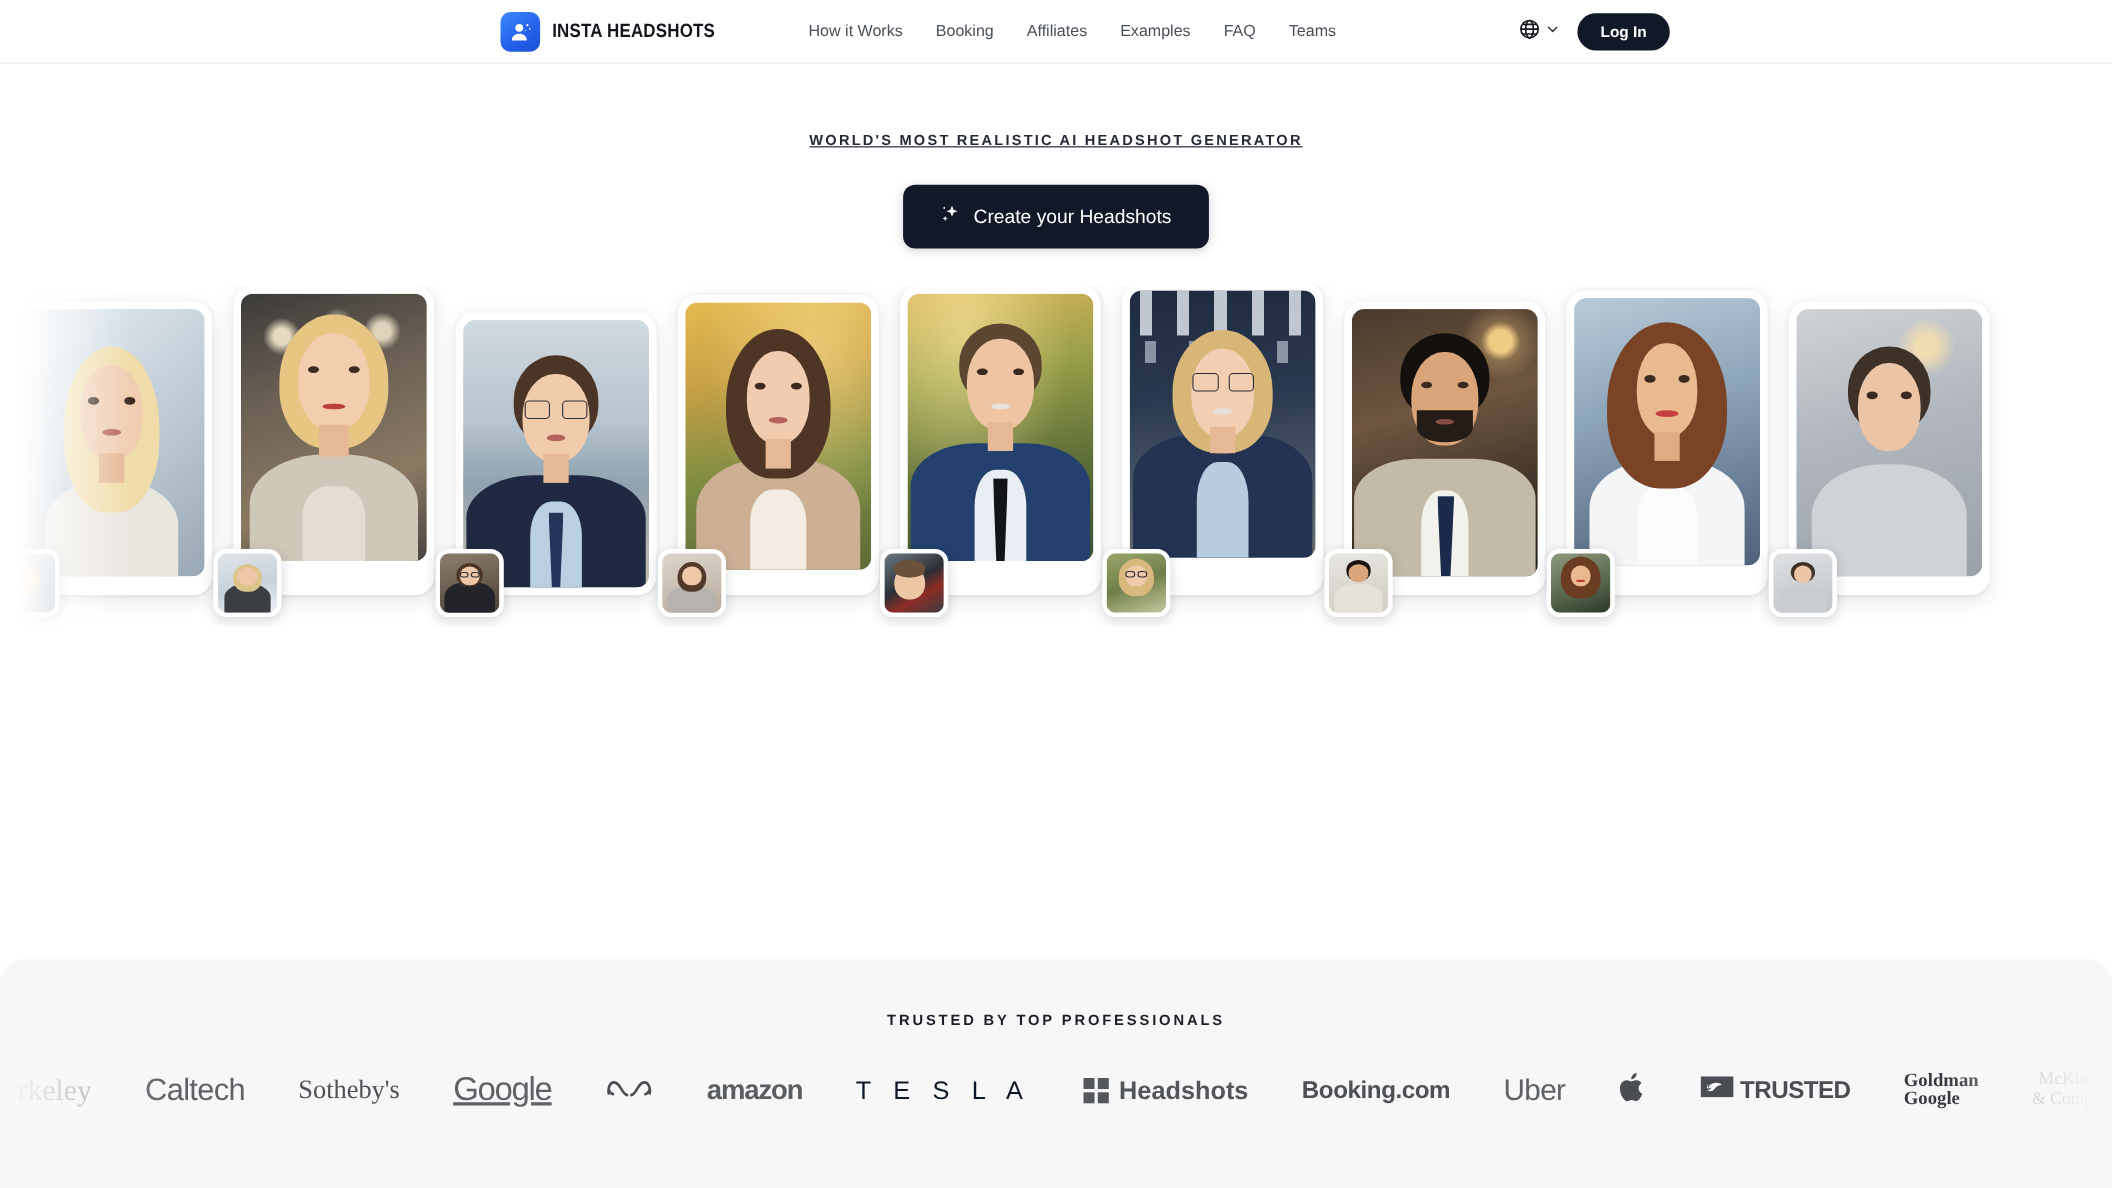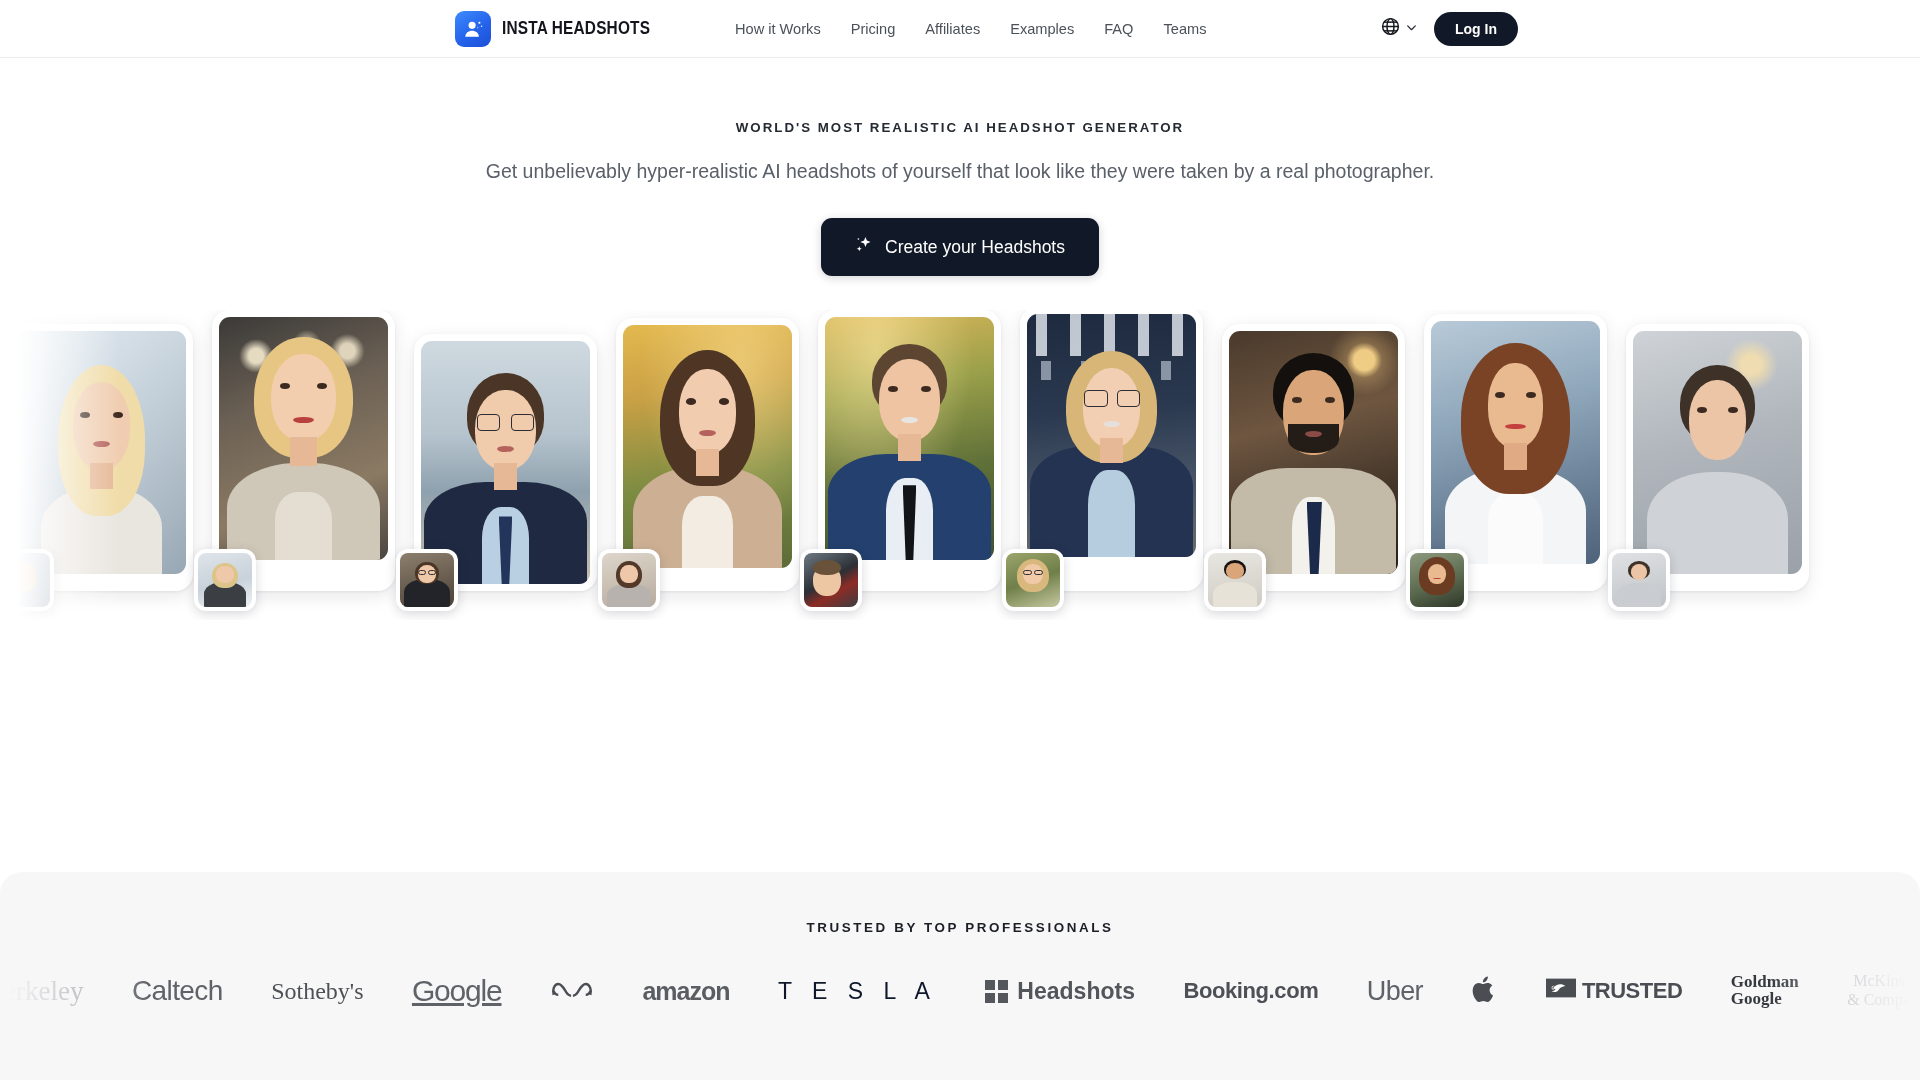--- a/index.html
+++ b/index.html
@@ -79,21 +79,21 @@
     border-radius:999px;
     font-size:14px;
     font-weight:600;
     padding:9px 21px;
     cursor:pointer;
     font-family:"Liberation Sans", sans-serif;
     white-space:nowrap;
   }
 
   
-  .hero { text-align:center; padding-top:62px; }
+  .hero { text-align:center; padding-top:62px;text-decoration:underline; }
   .eyebrow {
     font-size:13.3px;
     font-weight:700;
     letter-spacing:2.0px;
     color:#252a33;
     text-transform:uppercase;
   }
   .headline {
     margin-top:21px;
     font-size:60px;
@@ -272,21 +272,21 @@
         <circle cx="19" cy="5.2" r="1.15" fill="#ffffff"></circle>
         <circle cx="21.4" cy="9" r="0.75" fill="#ffffff"></circle>
         <circle cx="17.2" cy="10.6" r="0.6" fill="#ffffff"></circle>
       </svg>
     </span>
     <span class="brand-name">INSTA HEADSHOTS</span>
   </div>
 
   <nav class="nav">
     <a href="#">How it Works</a>
-    <a href="#">Pricing</a>
+    <a href="#">Booking</a>
     <a href="#">Affiliates</a>
     <a href="#">Examples</a>
     <a href="#">FAQ</a>
     <a href="#">Teams</a>
   </nav>
 
   <div class="header-right">
     <div class="lang">
       <span>
         <svg width="21" height="21" viewBox="0 0 24 24" fill="none" stroke="#15181e" stroke-width="1.7">
@@ -304,21 +304,20 @@
       </span>
     </div>
     <button class="login-btn">Log In</button>
   </div>
 </div>
 
 <section class="hero">
   <div class="eyebrow">WORLD'S MOST REALISTIC AI HEADSHOT GENERATOR</div>
 
 
-  <p class="subhead">Get unbelievably hyper-realistic AI headshots of yourself that look like they were taken by a real photographer.</p>
 
   <div class="cta-wrap">
     <button class="cta-btn">
       <span>
         <svg width="19" height="19" viewBox="0 0 24 24" fill="#ffffff" aria-hidden="true">
           <path d="M13.2 2.4l1.75 4.7 4.7 1.75-4.7 1.75-1.75 4.7-1.75-4.7-4.7-1.75 4.7-1.75z"></path>
           <path d="M5.4 14.2l.85 2.3 2.3.85-2.3.85-.85 2.3-.85-2.3-2.3-.85 2.3-.85z"></path>
           <circle cx="4.3" cy="5.1" r="1.05"></circle>
         </svg>
       </span>

